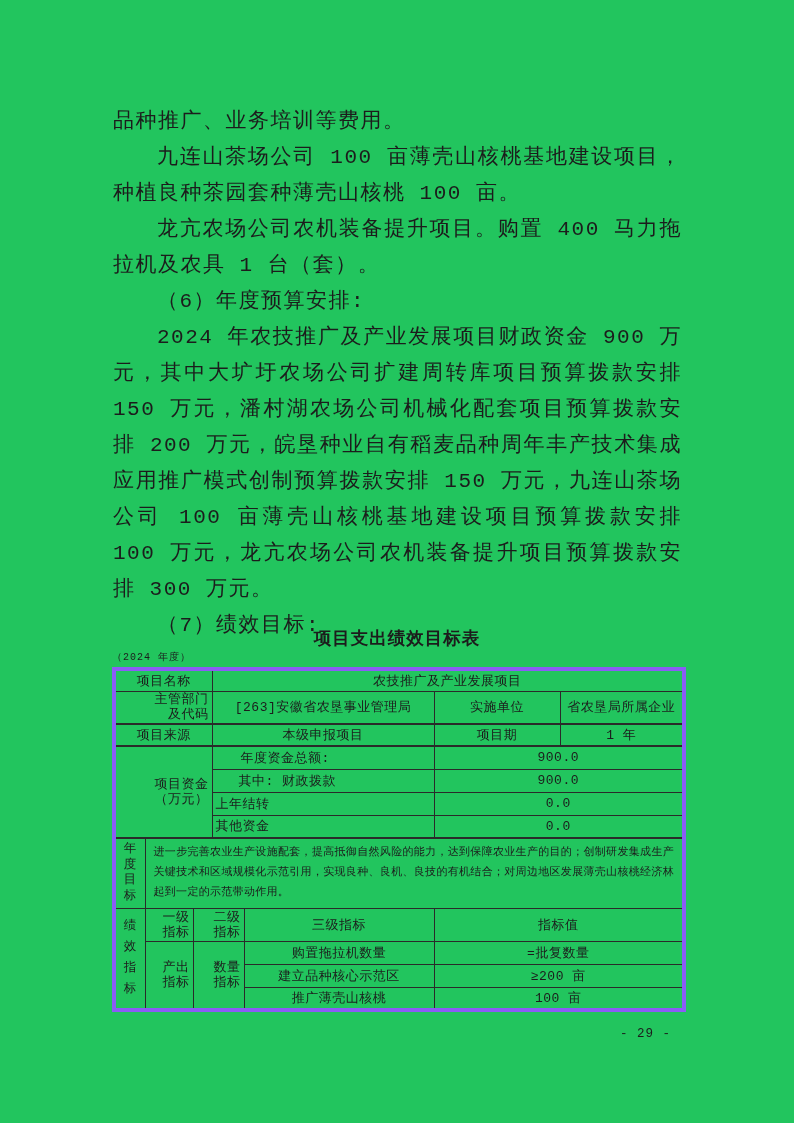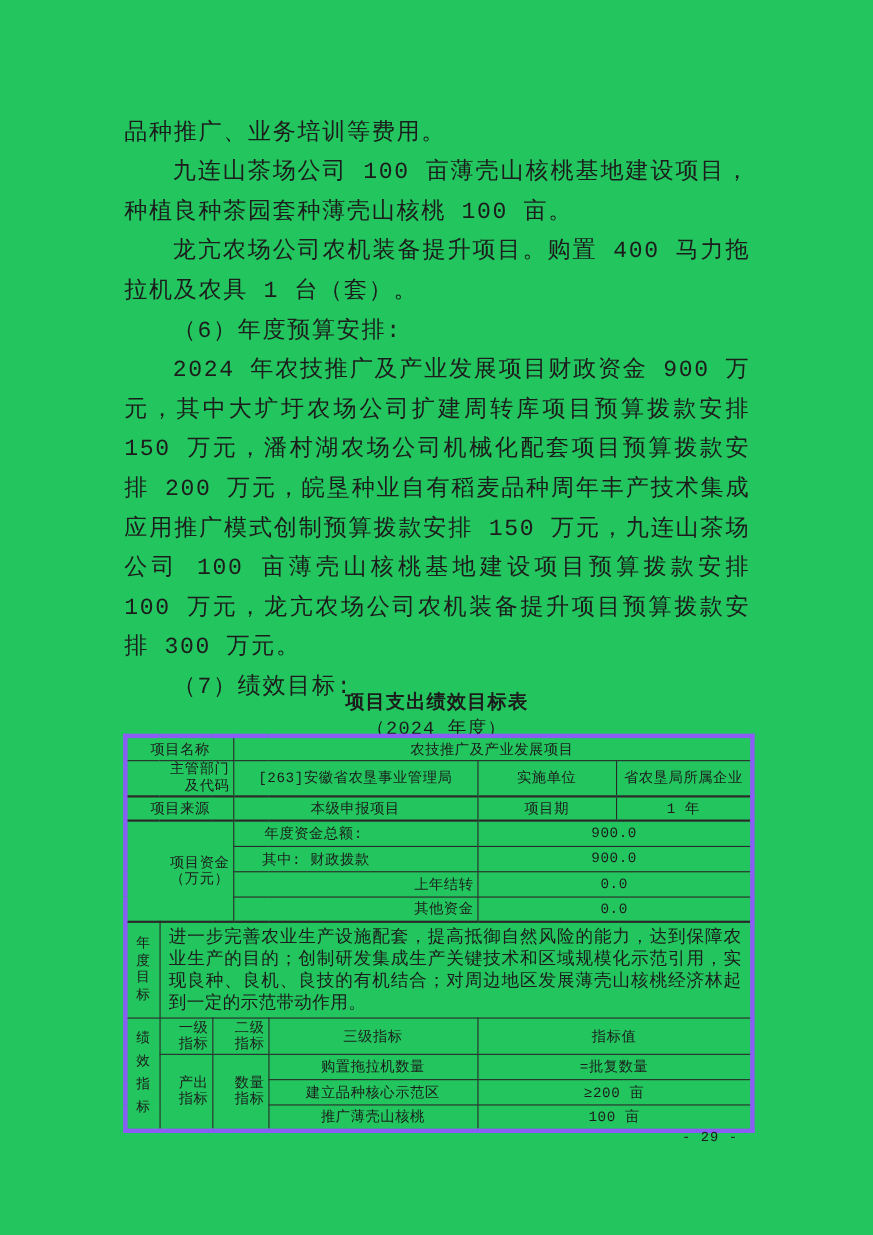--- a/index.html
+++ b/index.html
@@ -35,22 +35,21 @@
     text-align: center;
     font-size: 17.5px;
     font-weight: bold;
     letter-spacing: 1px;
   }
   .tbl-subtitle {
     position: absolute;
     left: 112px;
     top: 650px;
     width: 570px;
-    text-align: center;
-    font-size: 17px;
+    font-size: 10px;
     letter-spacing: 1px;
   }
   
   table.ptable {
     position: absolute;
     left: 112px;
     top: 667px;
     width: 570px;
     border-collapse: collapse;
     table-layout: fixed;
@@ -76,24 +75,24 @@
   .ptable td.two-line { white-space: pre-line; line-height: 15px; text-align: right; }
   .ptable td.vertical {
     white-space: pre-line;
     line-height: 15.5px;
     padding: 0 1px;
     font-size: 12.5px;
   }
   .ptable td.vertical.tall { line-height: 21px; }
   .ptable td.fund-label { text-align: left; padding-left: 28px; }
   .ptable td.fund-label.ind { padding-left: 26px; }
-  .ptable td.fund-label.ctr { text-align: right; padding-left: 3px; }
+  .ptable td.fund-label.ctr { text-align: left; padding-left: 3px; }
   .ptable td.goal-text {
     text-align: justify;
-    font-size: 16px;
+    font-size: 11px;
     line-height: 20px;
     padding: 3px 8px 3px 8px;
     letter-spacing: 0.3px;
     vertical-align: top;
   }
   
   .page-number {
     position: absolute;
     top: 1027px;
     right: 123px;

